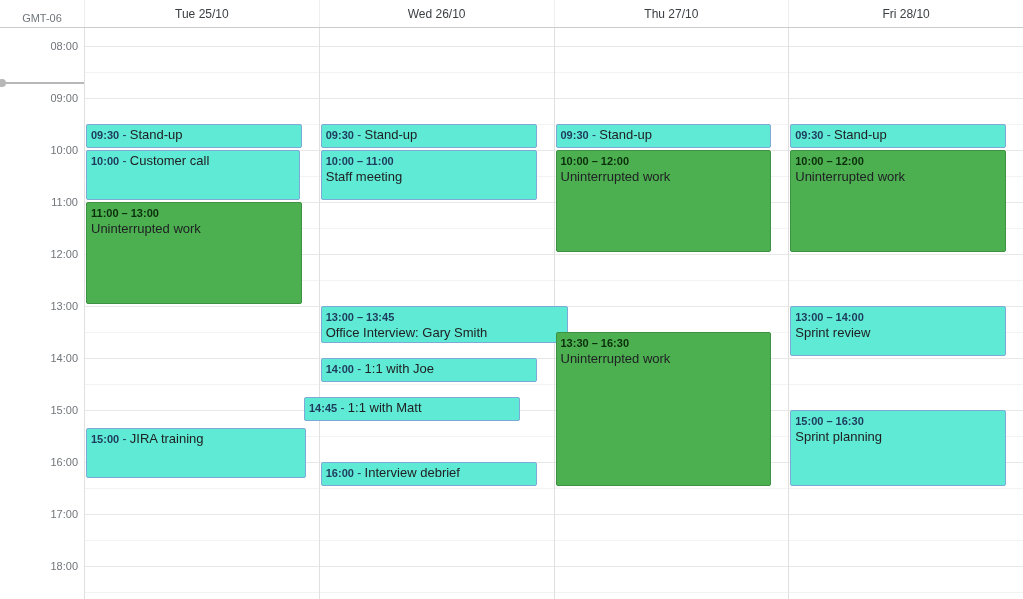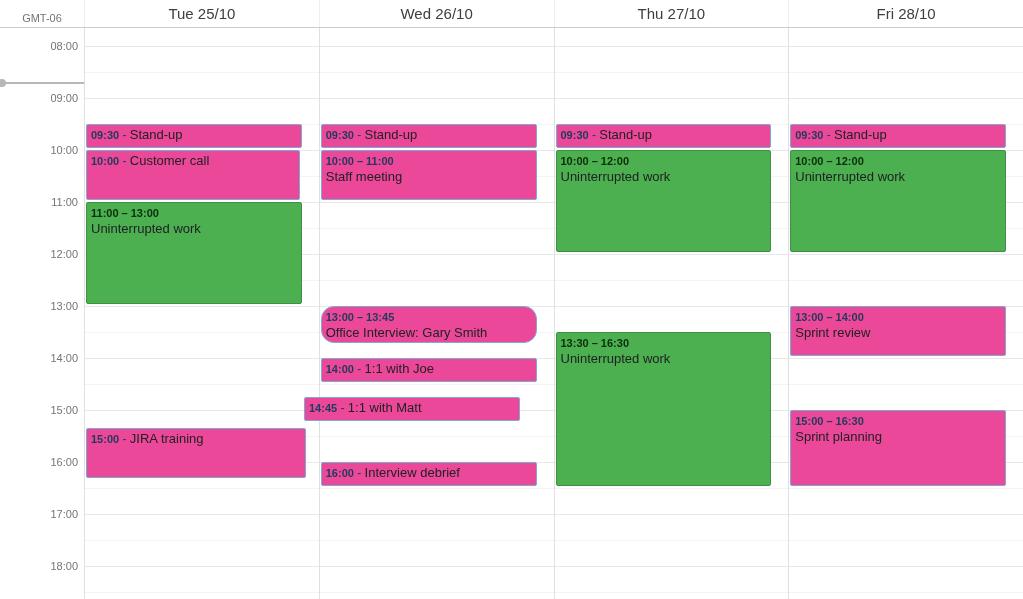--- a/index.html
+++ b/index.html
@@ -31,21 +31,21 @@
     justify-content: center;
     padding-bottom: 3px;
     color: #70757a;
     font-size: 11px;
   }
   .day-header {
     flex: 1 1 0;
     display: flex;
     align-items: center;
     justify-content: center;
-    font-size: 15px;
+    font-size: 12px;
     color: #3c4043;
     border-left: 1px solid #eee;
   }
   .body {
     position: absolute;
     top: 28px; bottom: 0;
     left: 0; right: 0;
   }
   .time-col {
     position: absolute;
@@ -82,21 +82,21 @@
   .event {
     position: absolute;
     border-radius: 2px;
     overflow: hidden;
     padding: 2px 4px;
     font-size: 12px;
     line-height: 16px;
     cursor: pointer;
   }
   .event.blue {
-    background: #ec4899;
+    background: #5eead4;
     border: 1px solid #7ca9d6;
     color: #1e3a5c;
   }
   .event.green {
     background: #4caf50;
     border: 1px solid #3e9142;
     color: #0b2e0b;
   }
   .event .time {
     font-weight: bold;
@@ -174,21 +174,21 @@
         <div class="day-col" style="left: 0px; width: 234.75px;"></div>
         <div class="day-col" style="left: 234.75px; width: 234.75px;"></div>
         <div class="day-col" style="left: 469.5px; width: 234.75px;"></div>
         <div class="day-col" style="left: 704.25px; width: 234.75px;"></div>
         <div class="event blue singleline" style="top: 96px; left: 2px; width: 215.97px; height: 24px;"><span class="time">09:30</span><span class="dash"> - </span><span class="title">Stand-up</span></div>
         <div class="event blue singleline" style="top: 122px; left: 2px; width: 214px; height: 50px;"><span class="time">10:00</span><span class="dash"> - </span><span class="title">Customer call</span></div>
         <div class="event green multiline" style="top: 174px; left: 2px; width: 215.97px; height: 102px;"><span class="time">11:00 – 13:00</span><span class="title">Uninterrupted work</span></div>
         <div class="event blue singleline" style="top: 382px; left: 2px; width: 220px; height: 50px; margin-top: 18px;"><span class="time">15:00</span><span class="dash"> - </span><span class="title">JIRA training</span></div>
         <div class="event blue singleline" style="top: 96px; left: 236.75px; width: 215.97px; height: 24px;"><span class="time">09:30</span><span class="dash"> - </span><span class="title">Stand-up</span></div>
         <div class="event blue multiline" style="top: 122px; left: 236.75px; width: 215.97px; height: 50px;"><span class="time">10:00 – 11:00</span><span class="title">Staff meeting</span></div>
-        <div class="event blue multiline" style="top: 278px; left: 236.75px; width: 216px; height: 37px; border-radius: 13px;"><span class="time">13:00 – 13:45</span><span class="title">Office Interview: Gary Smith</span></div>
+        <div class="event blue multiline" style="top: 278px; left: 236.75px; width: 247px; height: 37px;"><span class="time">13:00 – 13:45</span><span class="title">Office Interview: Gary Smith</span></div>
         <div class="event blue singleline" style="top: 330px; left: 236.75px; width: 215.97px; height: 24px;"><span class="time">14:00</span><span class="dash"> - </span><span class="title">1:1 with Joe</span></div>
         <div class="event blue singleline" style="top: 369px; left: 220px; width: 215.97px; height: 24px;"><span class="time">14:45</span><span class="dash"> - </span><span class="title">1:1 with Matt</span></div>
         <div class="event blue singleline" style="top: 434px; left: 236.75px; width: 215.97px; height: 24px;"><span class="time">16:00</span><span class="dash"> - </span><span class="title">Interview debrief</span></div>
         <div class="event blue singleline" style="top: 96px; left: 471.5px; width: 215.97px; height: 24px;"><span class="time">09:30</span><span class="dash"> - </span><span class="title">Stand-up</span></div>
         <div class="event green multiline" style="top: 122px; left: 471.5px; width: 215.97px; height: 102px;"><span class="time">10:00 – 12:00</span><span class="title">Uninterrupted work</span></div>
         <div class="event green multiline" style="top: 304px; left: 471.5px; width: 215.97px; height: 154px;"><span class="time">13:30 – 16:30</span><span class="title">Uninterrupted work</span></div>
         <div class="event blue singleline" style="top: 96px; left: 706.25px; width: 215.97px; height: 24px;"><span class="time">09:30</span><span class="dash"> - </span><span class="title">Stand-up</span></div>
         <div class="event green multiline" style="top: 122px; left: 706.25px; width: 215.97px; height: 102px;"><span class="time">10:00 – 12:00</span><span class="title">Uninterrupted work</span></div>
         <div class="event blue multiline" style="top: 278px; left: 706.25px; width: 215.97px; height: 50px;"><span class="time">13:00 – 14:00</span><span class="title">Sprint review</span></div>
         <div class="event blue multiline" style="top: 382px; left: 706.25px; width: 215.97px; height: 76px;"><span class="time">15:00 – 16:30</span><span class="title">Sprint planning</span></div>

